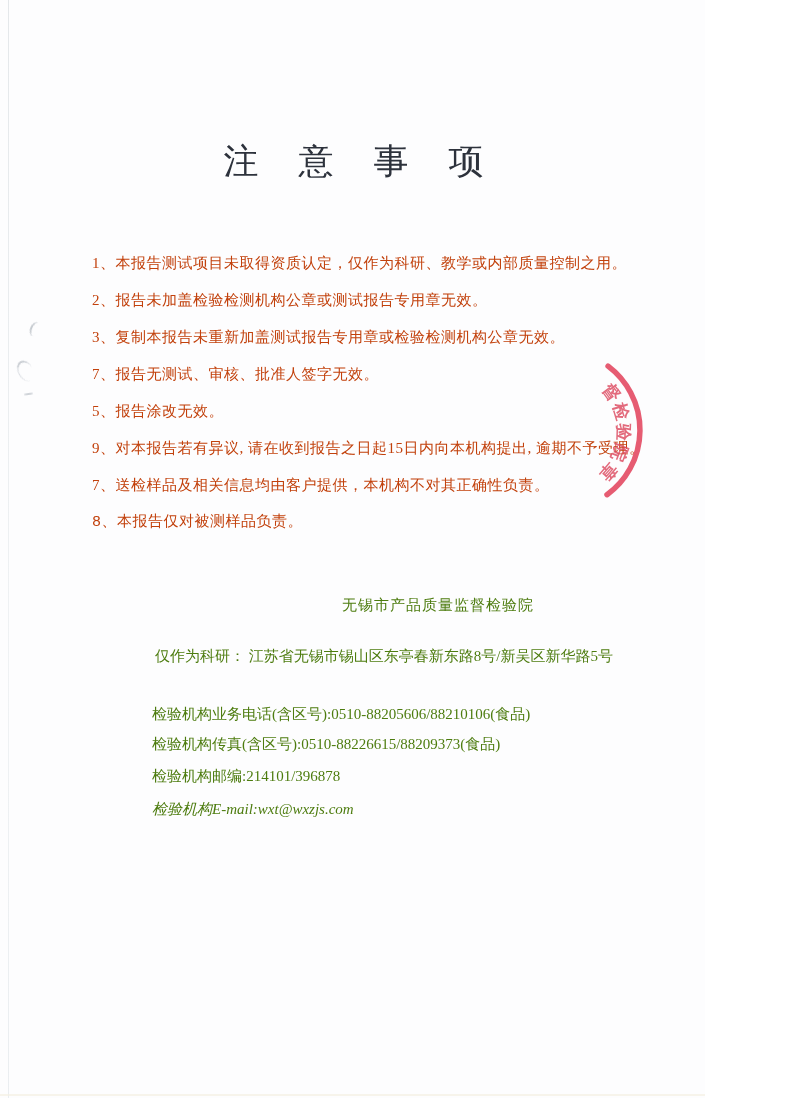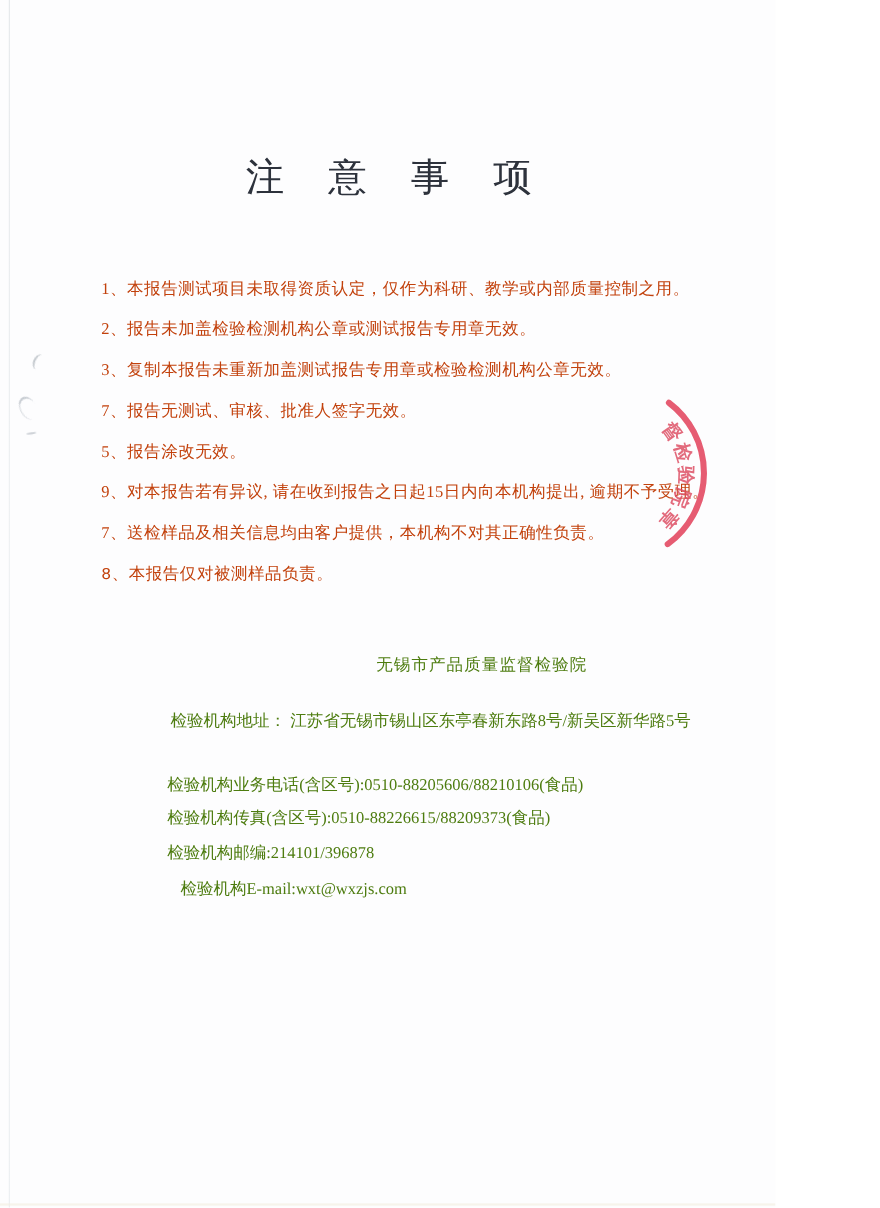--- a/index.html
+++ b/index.html
@@ -65,21 +65,21 @@
     white-space: nowrap;
     font-size: 15px;
     line-height: 20px;
     color: #4d7c0f;
   }
   .org-name   { left: 342px; top: 595px; letter-spacing: 1px; }
   .org-addr   { left: 155px; top: 646px; }
   .org-phone  { left: 152px; top: 704px; }
   .org-fax    { left: 152px; top: 734px; }
   .org-post   { left: 152px; top: 766px; }
-  .org-email  { left: 164px; top: 799px; }
+  .org-email  { left: 152px; top: 799px; font-style: italic; }
   .stamp-svg {
     position: absolute;
     left: 455px;
     top: 340px;
     width: 210px;
     height: 180px;
     pointer-events: none;
   }
   .stamp-char {
     font-family: "Liberation Serif", "DejaVu Serif", serif;
@@ -139,21 +139,21 @@
   <svg class="stamp-svg" viewBox="0 0 210 180" xmlns="http://www.w3.org/2000/svg">
     <path d="M 153.1 26.1 A 80 80 0 0 1 152 154.7" fill="none" stroke="#e2465e" stroke-width="5.5" stroke-linecap="round" opacity="0.88"></path>
     <text class="stamp-char" x="151.9" y="55.9" fill="#dd4a60" text-anchor="middle" transform="rotate(54 151.9 55.9)">督</text>
     <text class="stamp-char" x="160.5" y="73" fill="#dd4a60" text-anchor="middle" transform="rotate(73 160.5 73)">检</text>
     <text class="stamp-char" x="163" y="92" fill="#dd4a60" text-anchor="middle" transform="rotate(92 163 92)">验</text>
     <text class="stamp-char" x="159.1" y="110.8" fill="#dd4a60" text-anchor="middle" transform="rotate(111 159.1 110.8)">院</text>
     <text class="stamp-char" x="148.8" y="128.1" fill="#dd4a60" text-anchor="middle" transform="rotate(131 148.8 128.1)">章</text>
   </svg>
 
   <div class="org-line org-name">无锡市产品质量监督检验院</div>
-  <div class="org-line org-addr">检验机构地址： 江苏省无锡市锡山区东亭春新东路8号/新吴区新华路5号</div>
+  <div class="org-line org-addr">仅作为科研： 江苏省无锡市锡山区东亭春新东路8号/新吴区新华路5号</div>
   <div class="org-line org-phone">检验机构业务电话(含区号):0510-88205606/88210106(食品)</div>
   <div class="org-line org-fax">检验机构传真(含区号):0510-88226615/88209373(食品)</div>
   <div class="org-line org-post">检验机构邮编:214101/396878</div>
   <div class="org-line org-email">检验机构E-mail:wxt@wxzjs.com</div>
 
   <div class="smudge smudge-1"></div>
   <div class="smudge smudge-2"></div>
   <div class="smudge smudge-3"></div>
 
 </div>

